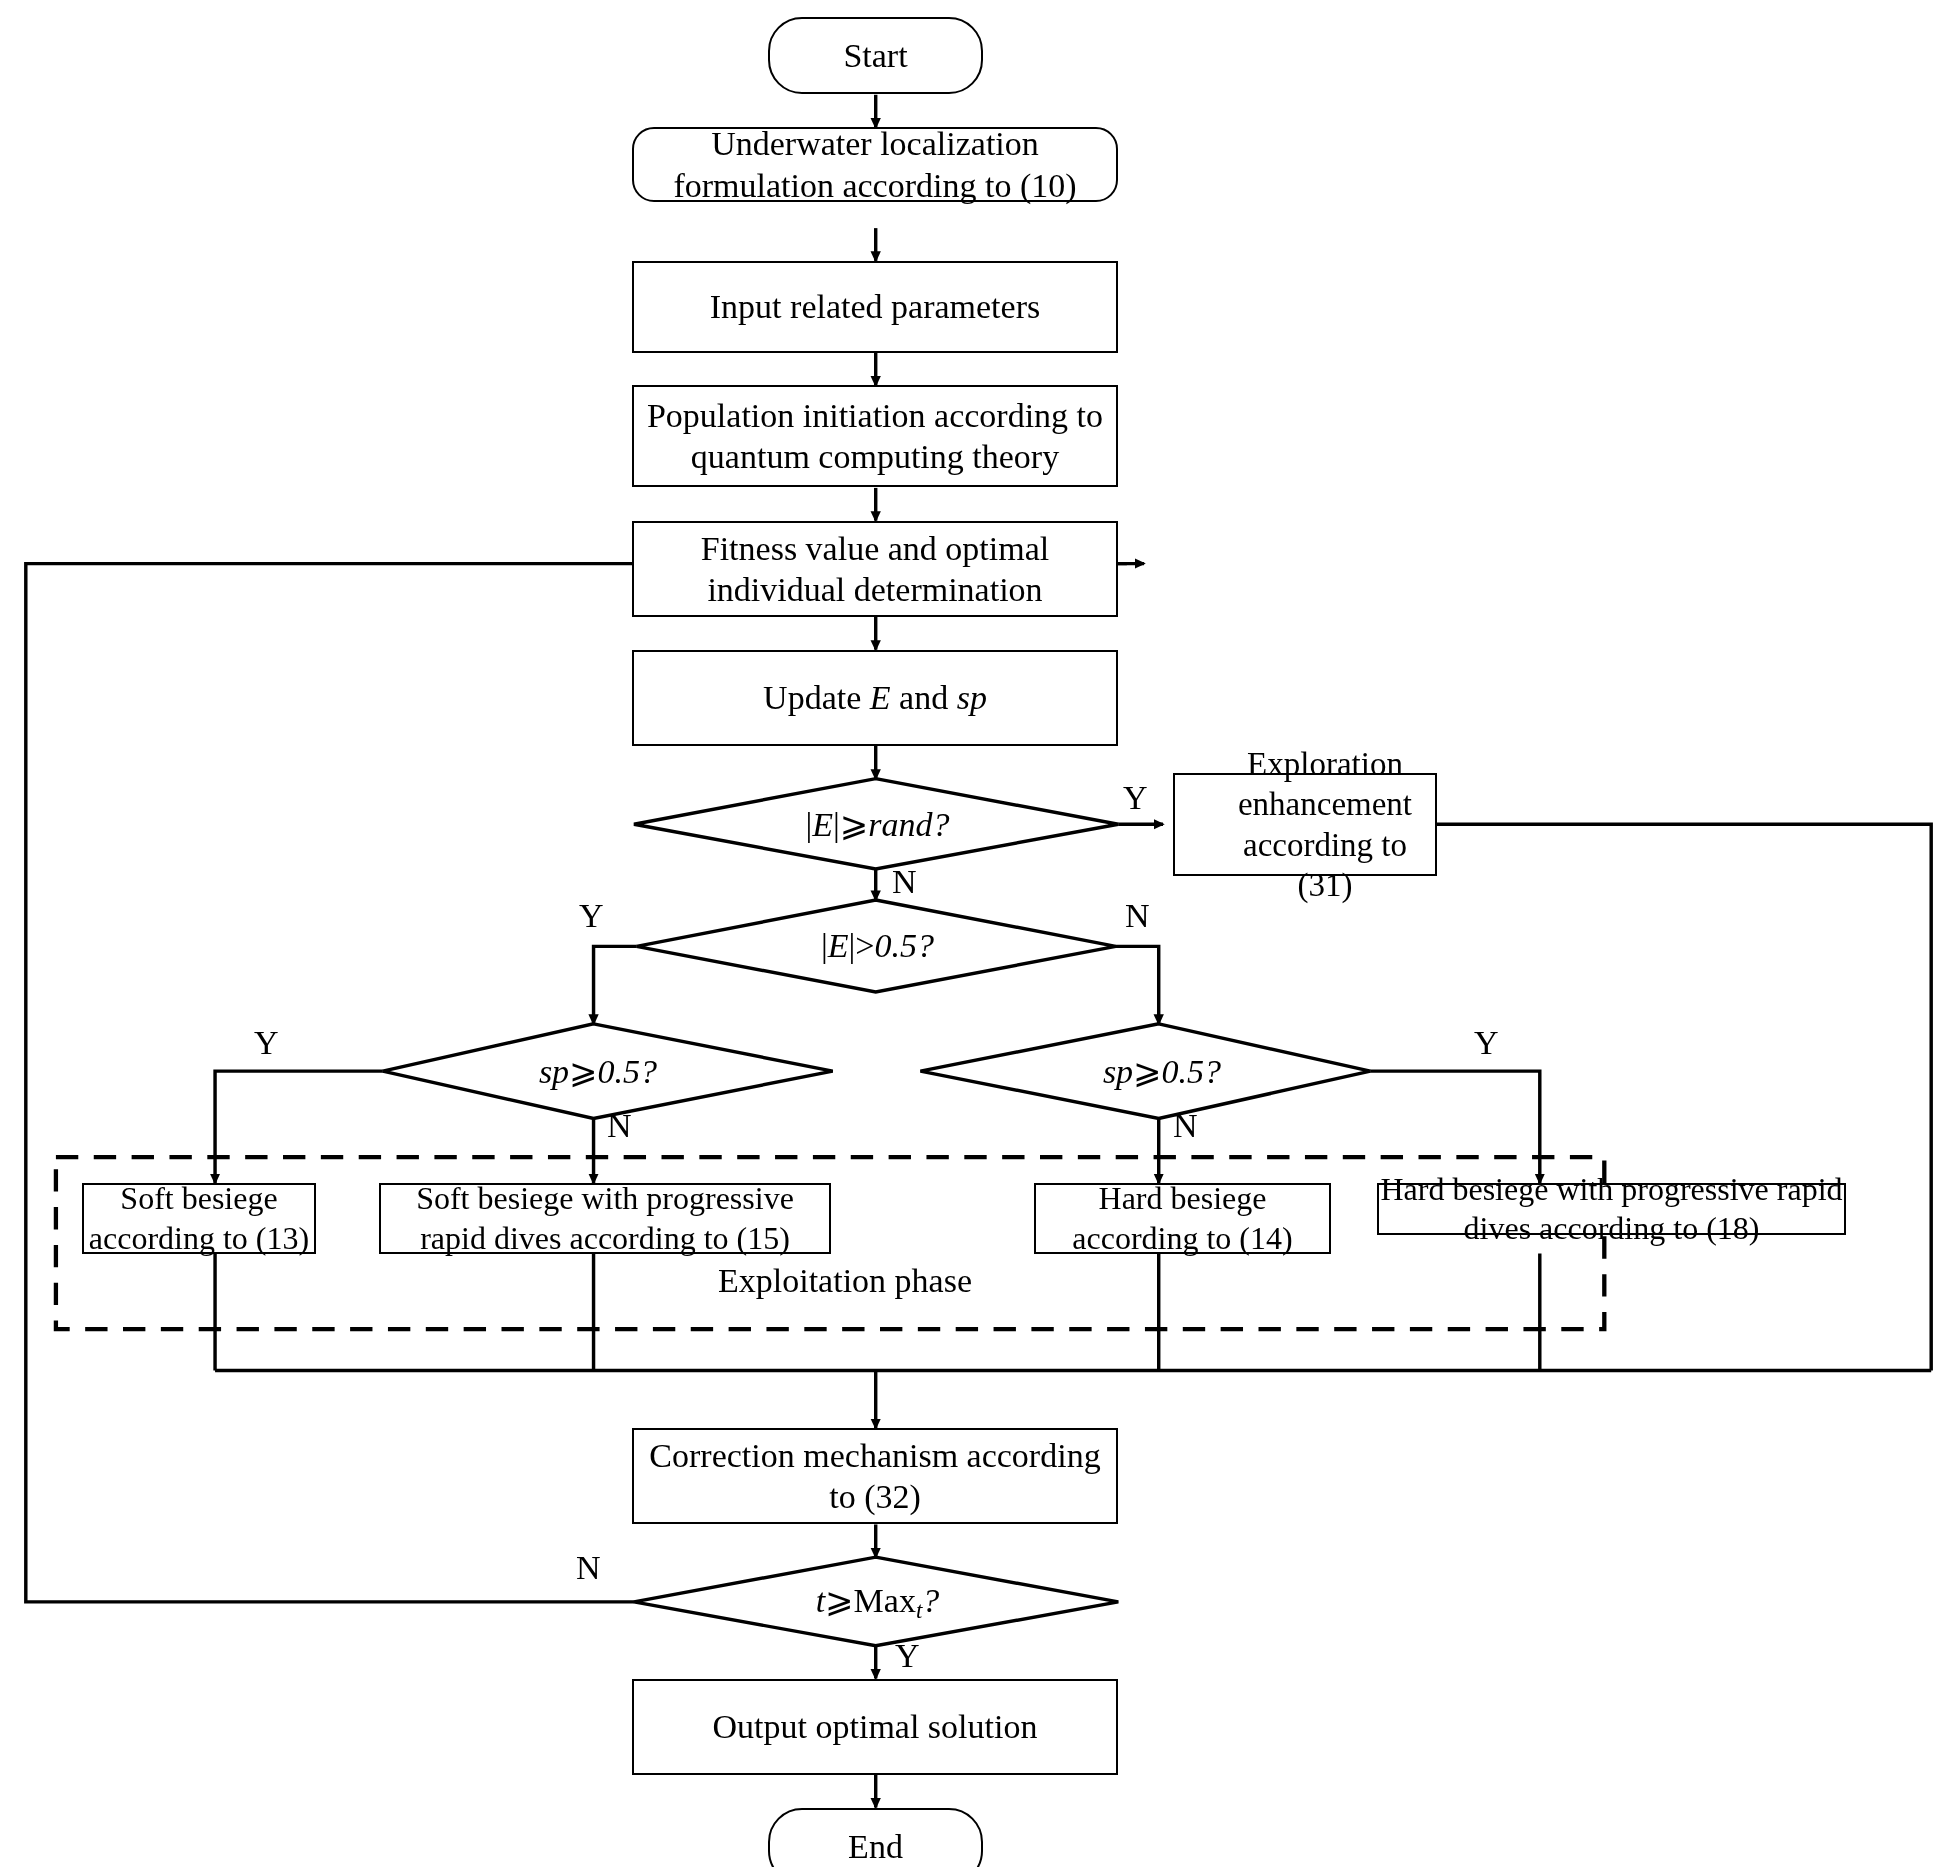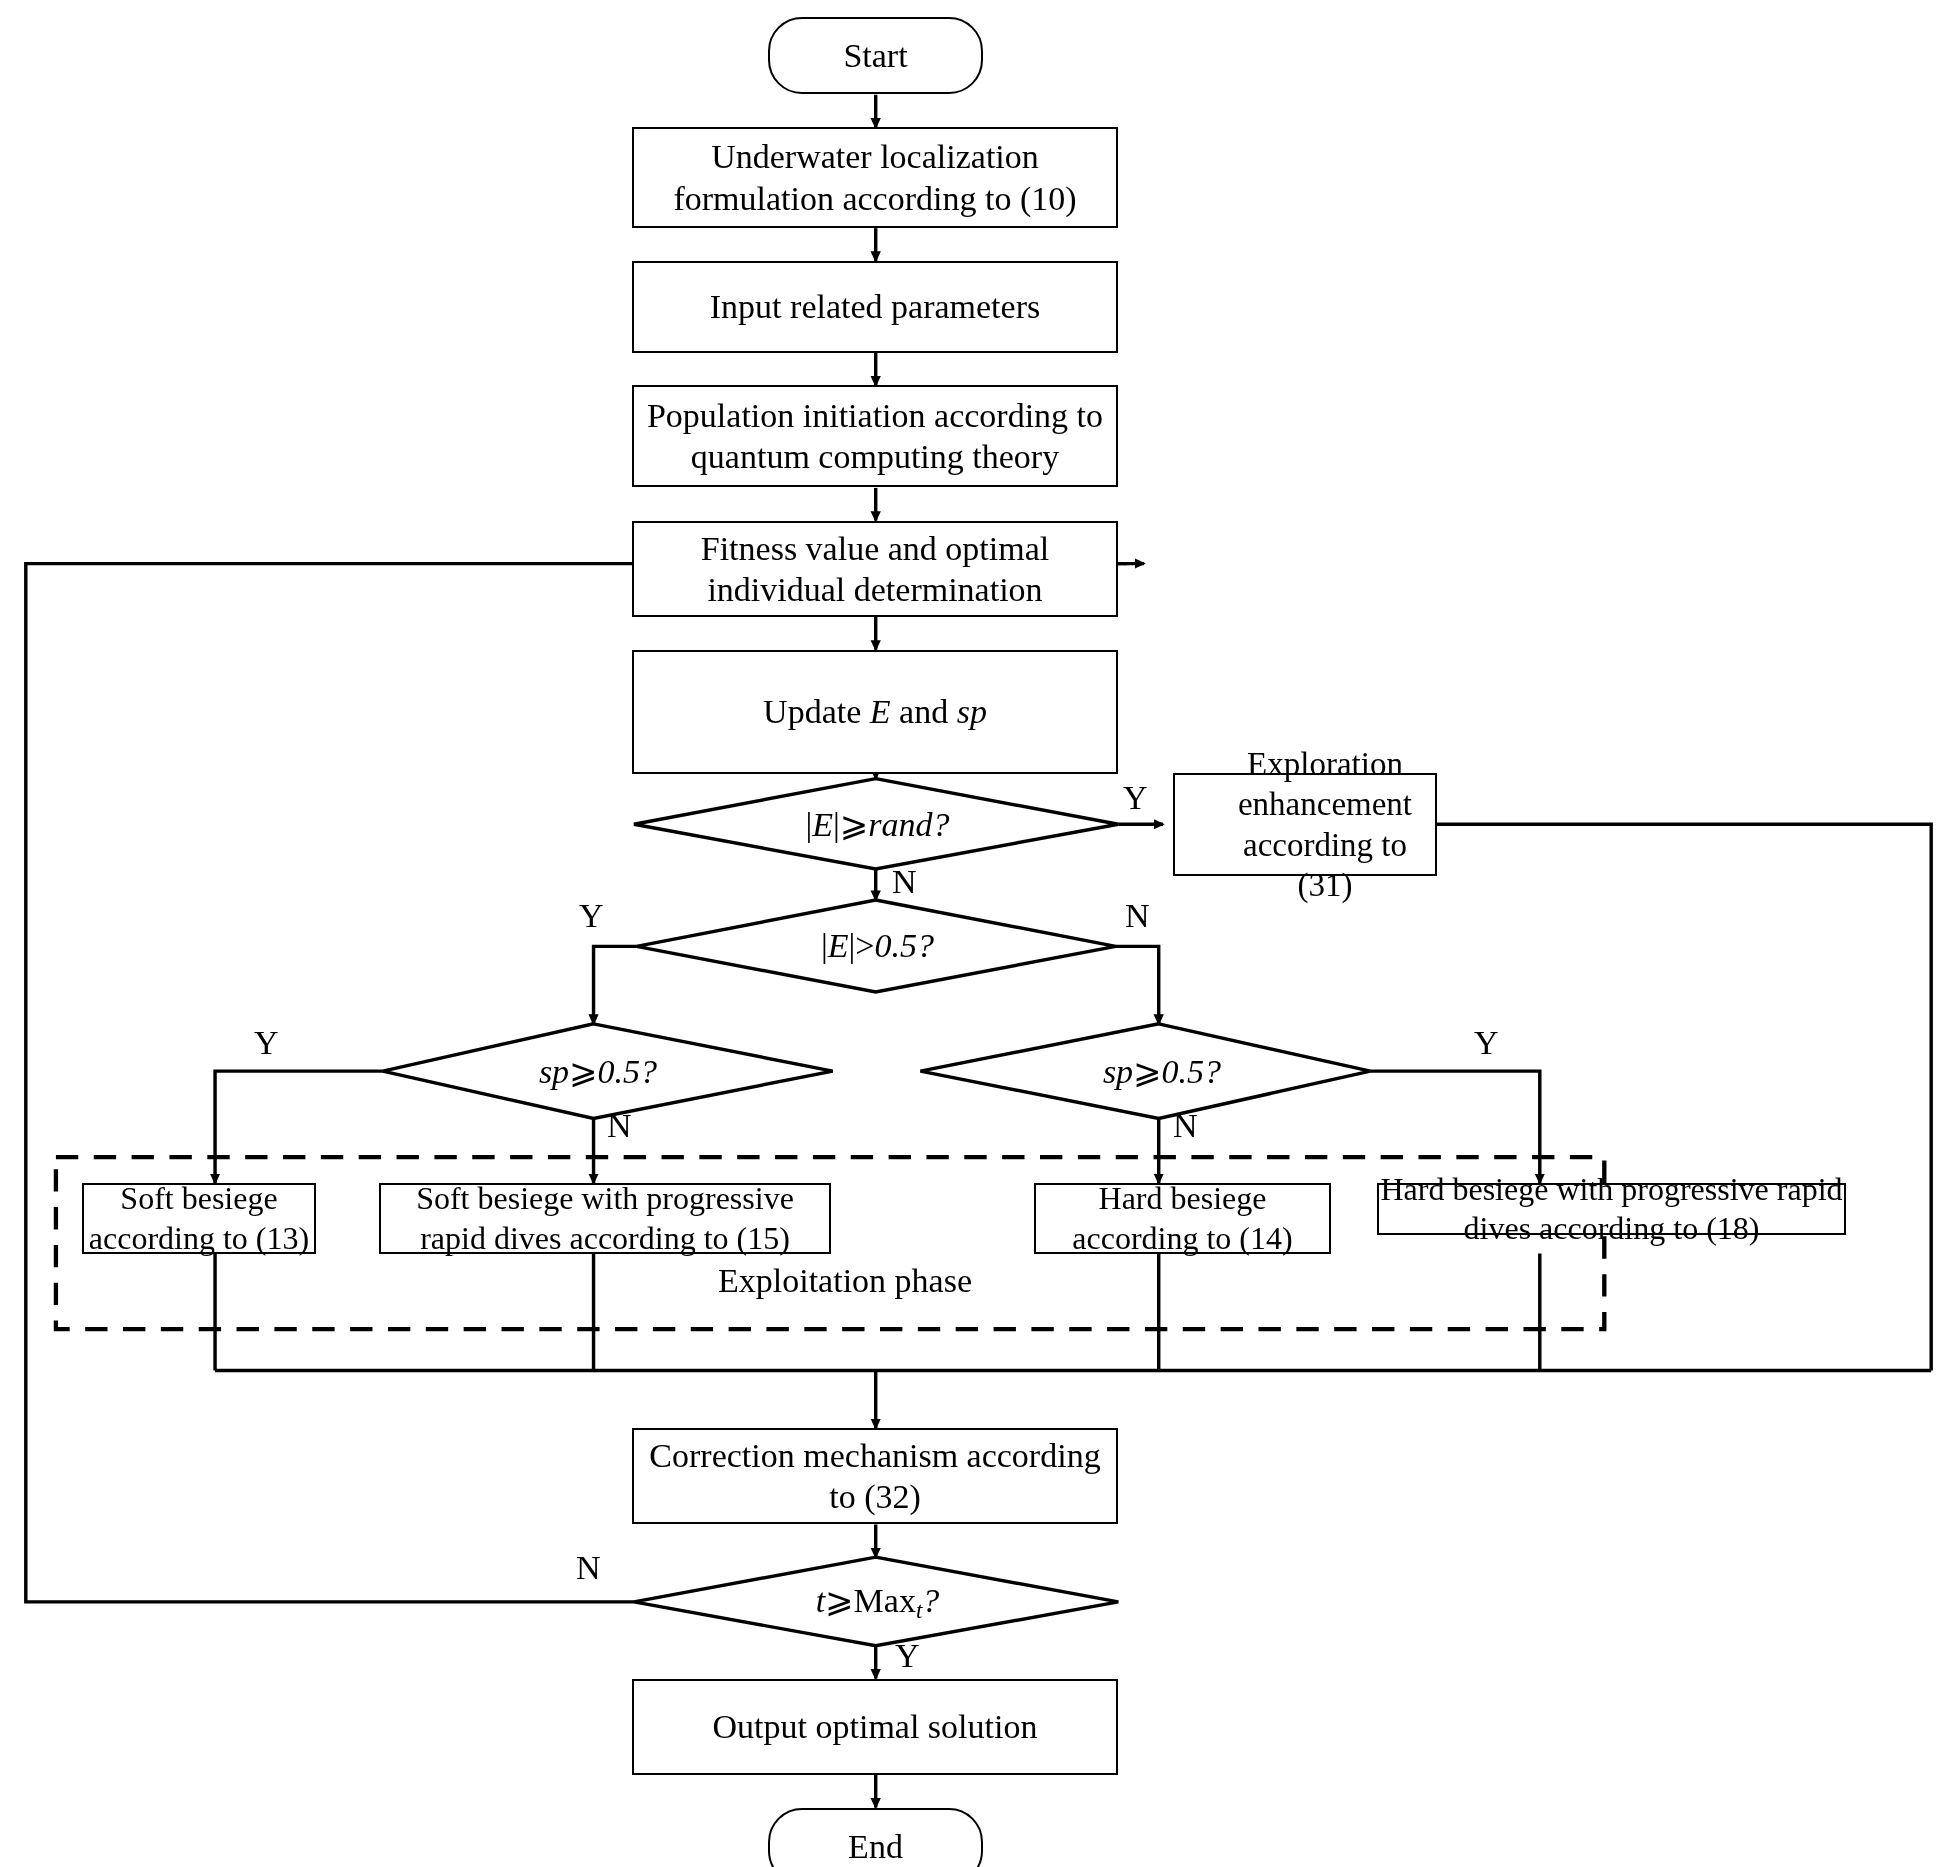--- a/index.html
+++ b/index.html
@@ -85,37 +85,37 @@
       <polygon points="690,1190 968,1245 690,1300 445,1245"></polygon>
       <polygon points="1347,1190 1593,1245 1347,1300 1070,1245"></polygon>
       <polygon points="1018,1810 1300,1862 1018,1913 737,1862"></polygon>
     </g>
   </svg>
 
   <div class="nd term" style="left:768px;top:17px;width:215px;height:77px;">
     <span>Start</span>
   </div>
 
-  <div class="nd proc" style="left:632px;top:127px;width:486px;height:101px;">
+  <div class="nd proc" style="left:632px;top:127px;width:486px;height:75px;border-radius:22px;">
     <span>Underwater localization formulation according to (10)</span>
   </div>
 
   <div class="nd proc" style="left:632px;top:261px;width:486px;height:92px;">
     <span>Input related parameters</span>
   </div>
 
   <div class="nd proc" style="left:632px;top:385px;width:486px;height:102px;">
     <span>Population initiation according to quantum computing theory</span>
   </div>
 
   <div class="nd proc" style="left:632px;top:521px;width:486px;height:96px;">
     <span>Fitness value and optimal individual determination</span>
   </div>
 
-  <div class="nd proc" style="left:632px;top:650px;width:486px;height:124px;">
+  <div class="nd proc" style="left:632px;top:650px;width:486px;height:96px;">
     <span>Update&nbsp;<i>E</i>&nbsp;and&nbsp;<i>sp</i></span>
   </div>
 
   <div class="nd proc" style="left:1173px;top:773px;width:264px;height:103px;font-size:33px;padding-left:40px;">
     <span>Exploration enhancement according to (31)</span>
   </div>
 
   <div class="dialabel" style="left:740px;top:800px;width:275px;height:48px;">
     <span>|<i>E</i>|⩾<i>rand?</i></span>
   </div>

